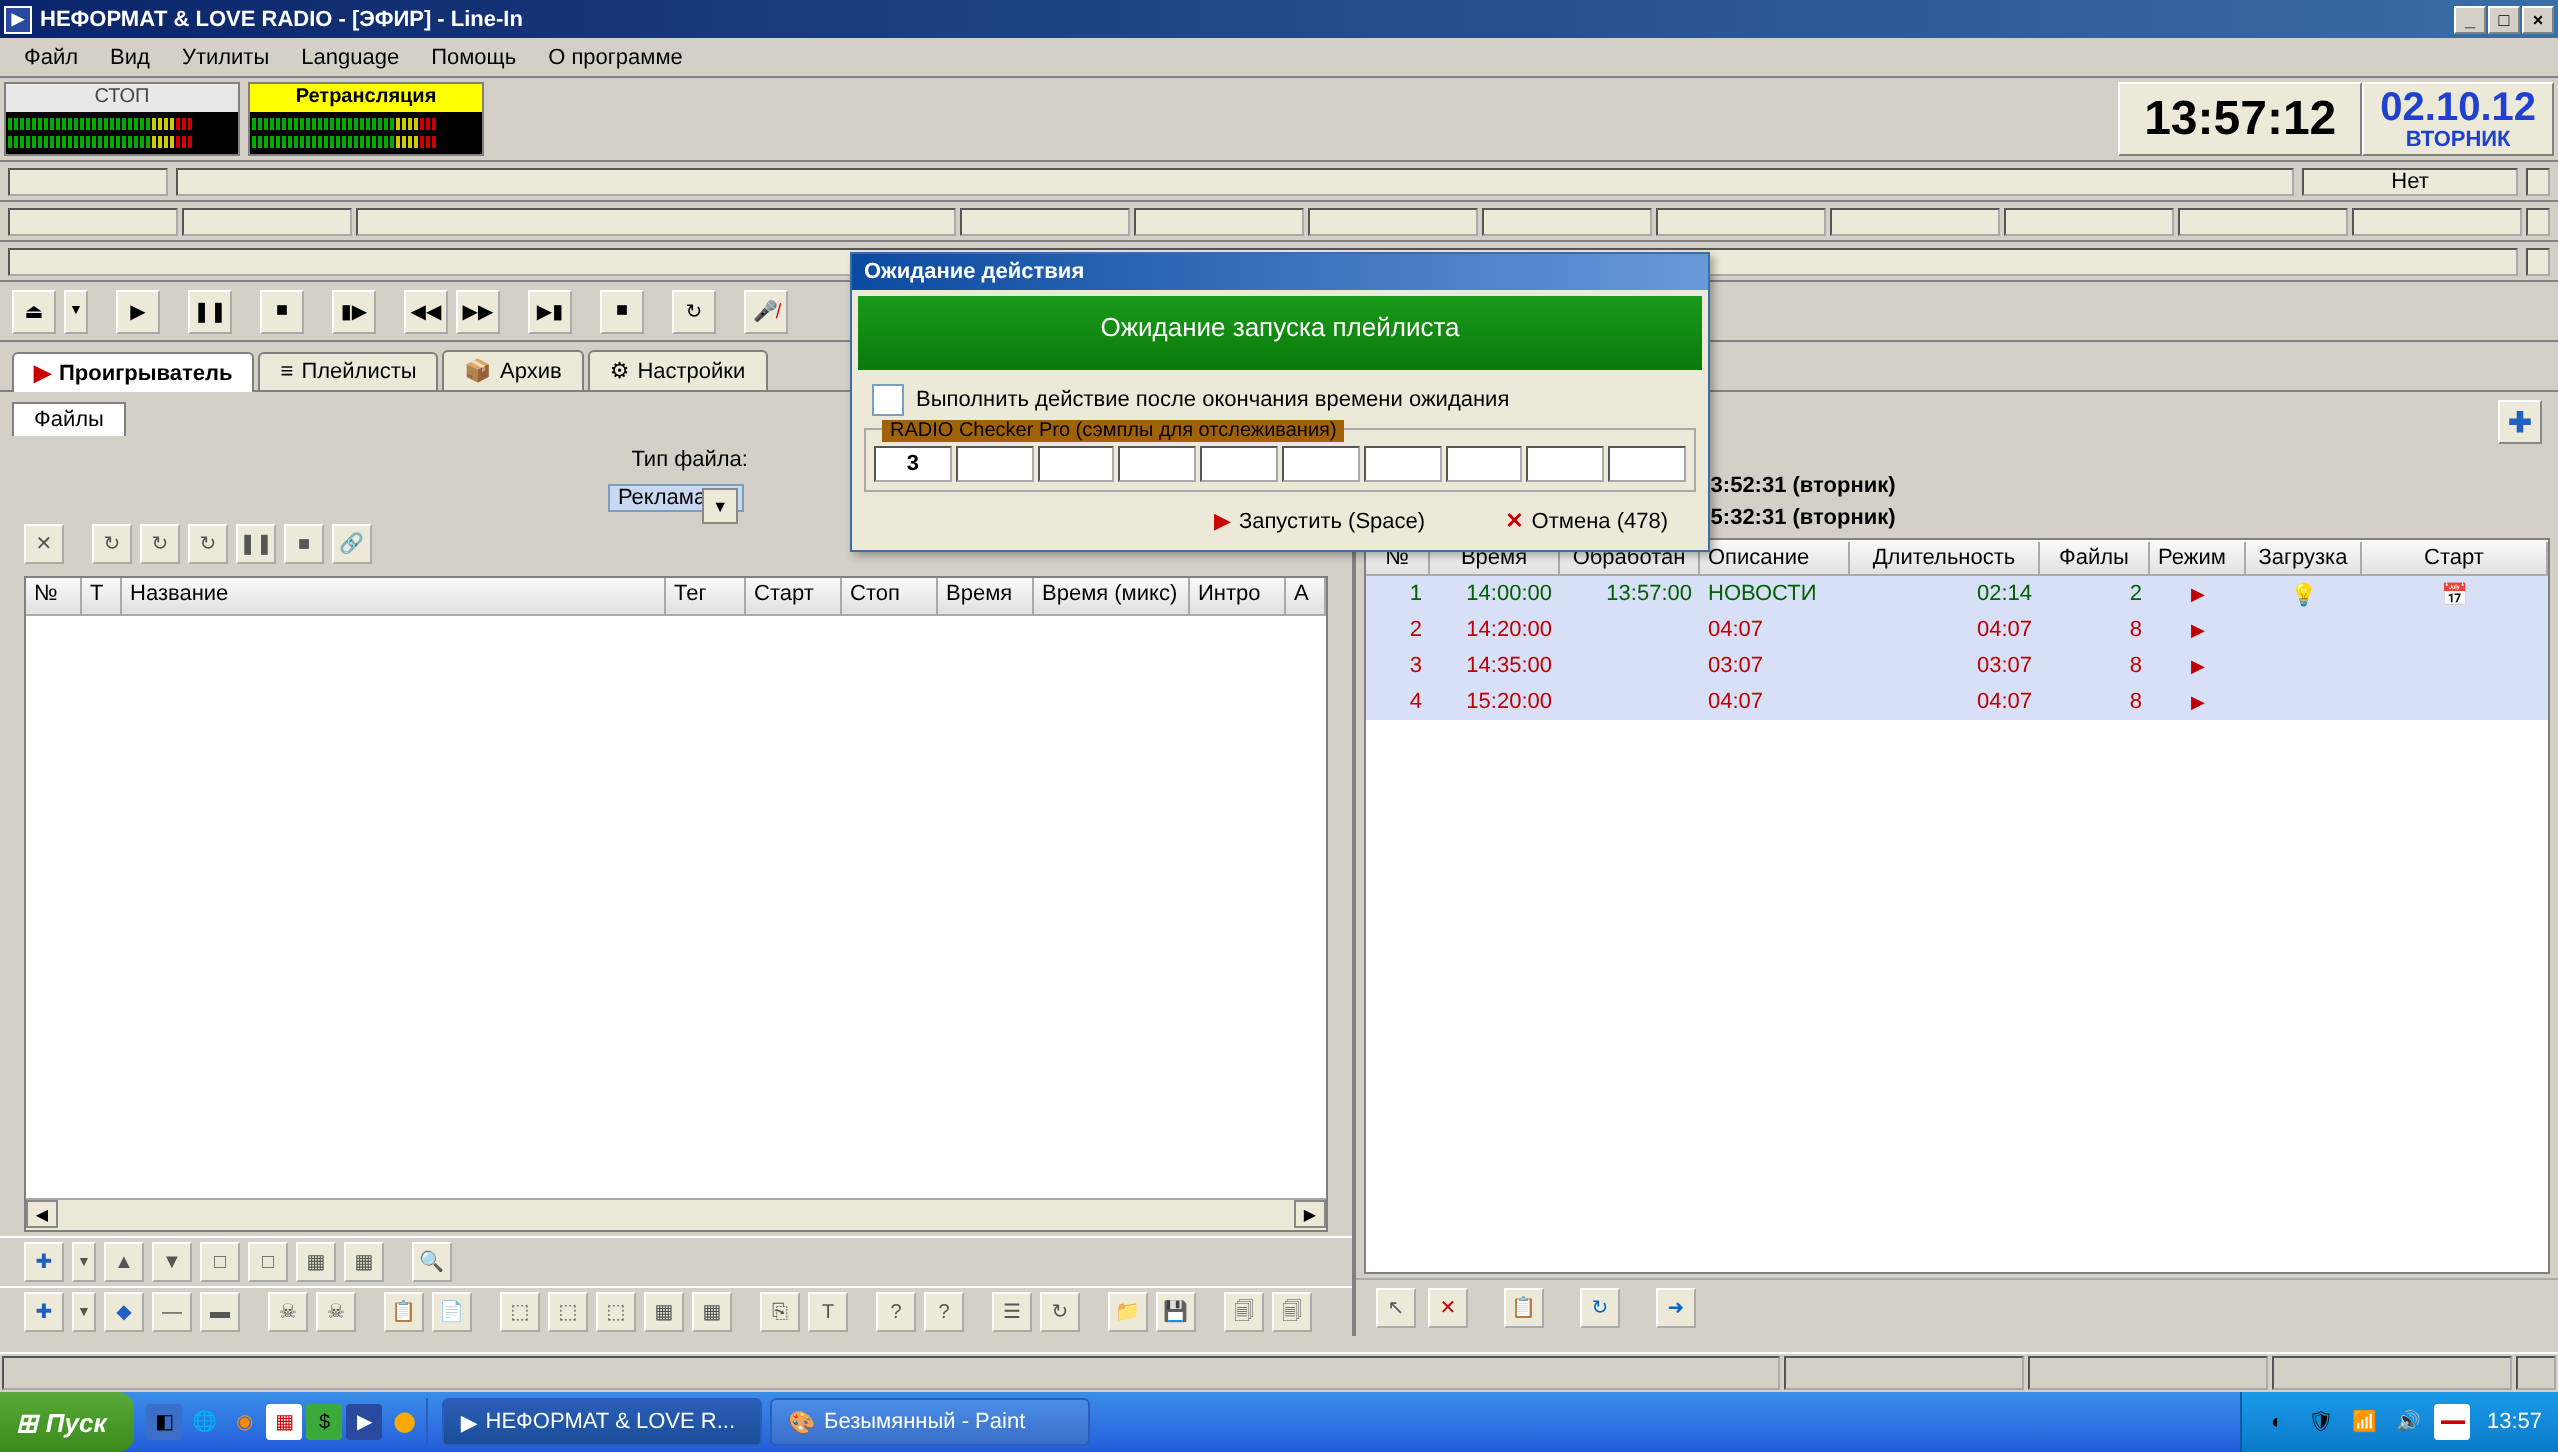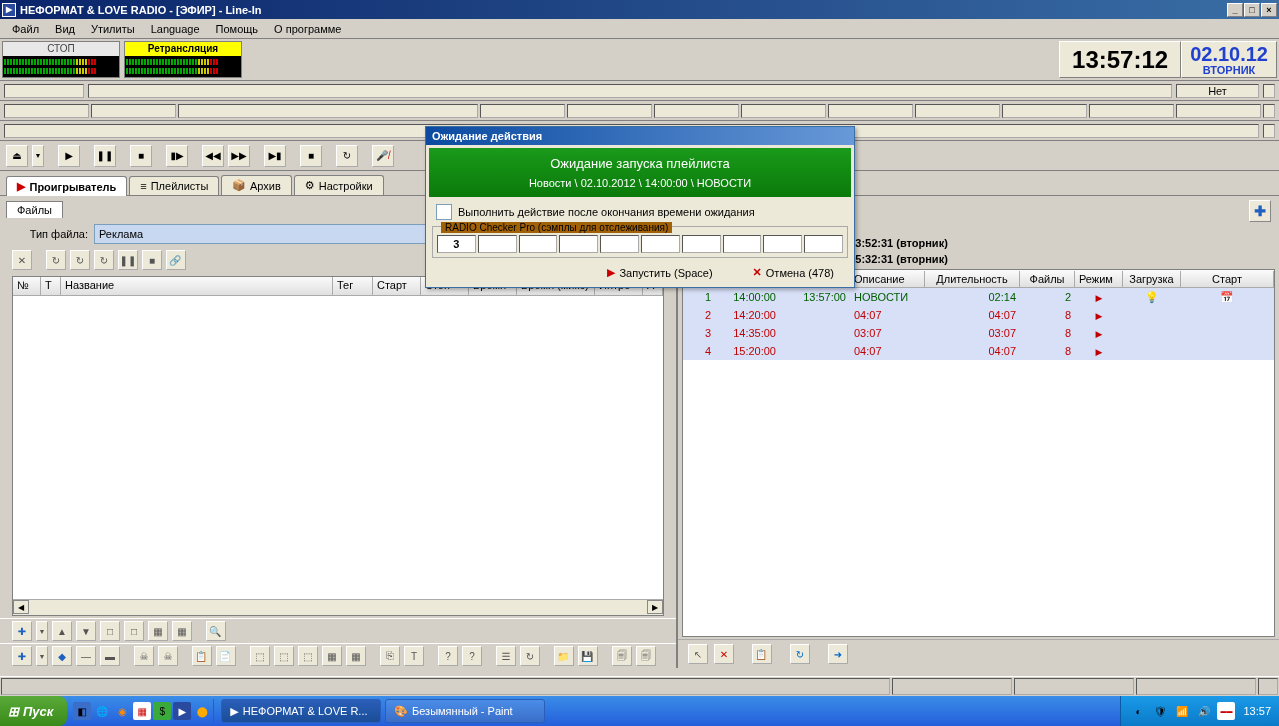--- a/index.html
+++ b/index.html
@@ -31,21 +31,21 @@
 .clockbox { border:1px solid #808080; border-top-color:#fff; border-left-color:#fff; background:#ece9d8; padding:2px 12px; display:flex; align-items:center; font-size:24px; font-weight:bold; color:#000;}
 .datebox { border:1px solid #808080; border-top-color:#fff; border-left-color:#fff; background:#ece9d8; padding:0 8px; display:flex; flex-direction:column; align-items:center; justify-content:center; }
 .datebox .date { color:#2040d0; font-size:20px; font-weight:bold; line-height:1; }
 .datebox .dow { color:#2040d0; font-size:11px; font-weight:bold; }
 
 
 .progrow { height: 20px; background:#d4d0c8; display:flex; align-items:center; padding:2px 4px; border-bottom:1px solid #808080; gap:4px; }
 .progseg { height:14px; border:1px inset #aaa; background:#ece9d8; }
 .progseg.small { width:80px; }
 .progseg.big { flex:1; }
-.progseg.net { width:83px; text-align:center; font-size:11px; line-height:12px; }
+.progseg.net { width:108px; text-align:center; font-size:11px; line-height:12px; }
 
 
 .playertb { height:30px; background:#d4d0c8; display:flex; align-items:center; padding:0 6px; gap:4px; border-bottom:1px solid #808080; }
 .tbbtn { width:22px; height:22px; border:1px solid #aaa; border-top-color:#fff; border-left-color:#fff; background:#ece9d8; display:flex; align-items:center; justify-content:center; font-size:10px; cursor:default; }
 .tbsep { width:6px; }
 
 
 .tabs { height:25px; display:flex; align-items:flex-end; padding:0 6px; background:#d4d0c8; border-bottom:1px solid #808080;}
 .tab { padding:3px 10px; border:1px solid #808080; border-bottom:none; background:#ece9d8; margin-right:2px; display:flex; align-items:center; gap:4px; font-size:11px; border-radius:3px 3px 0 0; }
 .tab.active { background:#fff; font-weight:bold; position:relative; top:1px; }
@@ -53,21 +53,21 @@
 
 .mainrow { display:flex; height: 472px; }
 .leftpane { width:678px; display:flex; flex-direction:column; background:#d4d0c8; border-right:2px solid #808080; }
 .rightpane { flex:1; display:flex; flex-direction:column; background:#d4d0c8; }
 
 
 .subtabs { height:22px; display:flex; align-items:flex-end; padding:4px 6px 0; }
 .subtab { padding:2px 10px; border:1px solid #808080; border-bottom:none; background:#fff; }
 
 
-.formrow { display:flex; align-items:center; padding:2px 16px; gap:6px; }
+.formrow { display:flex; align-items:center; padding:2px 16px; gap:6px;flex-direction:column; }
 .formrow label { width:72px; text-align:right; }
 .combo { flex:1; height:20px; border:1px solid #7b9ebd; background:#fff; padding:0 18px 0 4px; display:flex; align-items:center; position:relative; }
 .combo.hl { background:#c8d8f0; }
 .combo::after { content:"▼"; position:absolute; right:2px; top:1px; width:16px; height:16px; background:#ece9d8; border:1px solid #888; font-size:8px; display:flex; align-items:center; justify-content:center; }
 .chk { width:16px; height:16px; border:1px solid #7b9ebd; background:#fff; }
 .numbox { width:52px; height:20px; background:#0a2a6a; color:#fff; font-weight:bold; display:flex; align-items:center; justify-content:center; border:1px solid #404080; }
 
 
 .minitb { display:flex; gap:4px; padding:4px 12px; }
 .minibtn { width:20px; height:20px; border:1px solid #aaa; border-top-color:#fff; border-left-color:#fff; background:#ece9d8; display:flex;align-items:center;justify-content:center;font-size:10px;color:#555; }
@@ -547,21 +547,20 @@
       <div style="width:6px"></div>
       <div class="minibtn" style="color:#0066cc">➜</div>
     </div>
   </div>
 </div>
 
 <div class="modal">
   <div class="mtitle">Ожидание действия</div>
   <div class="mgreen">
     <div class="l1">Ожидание запуска плейлиста</div>
-    <div class="l2">Новости \ 02.10.2012 \ 14:00:00 \ НОВОСТИ</div>
   </div>
   <div class="mchk">
     <div class="chk"></div>
     <span>Выполнить действие после окончания времени ожидания</span>
   </div>
   <div class="mgroup">
     <span class="glabel">RADIO Checker Pro (сэмплы для отслеживания)</span>
     <div class="mcells">
       <div class="mcell">3</div>
       <div class="mcell"></div>

